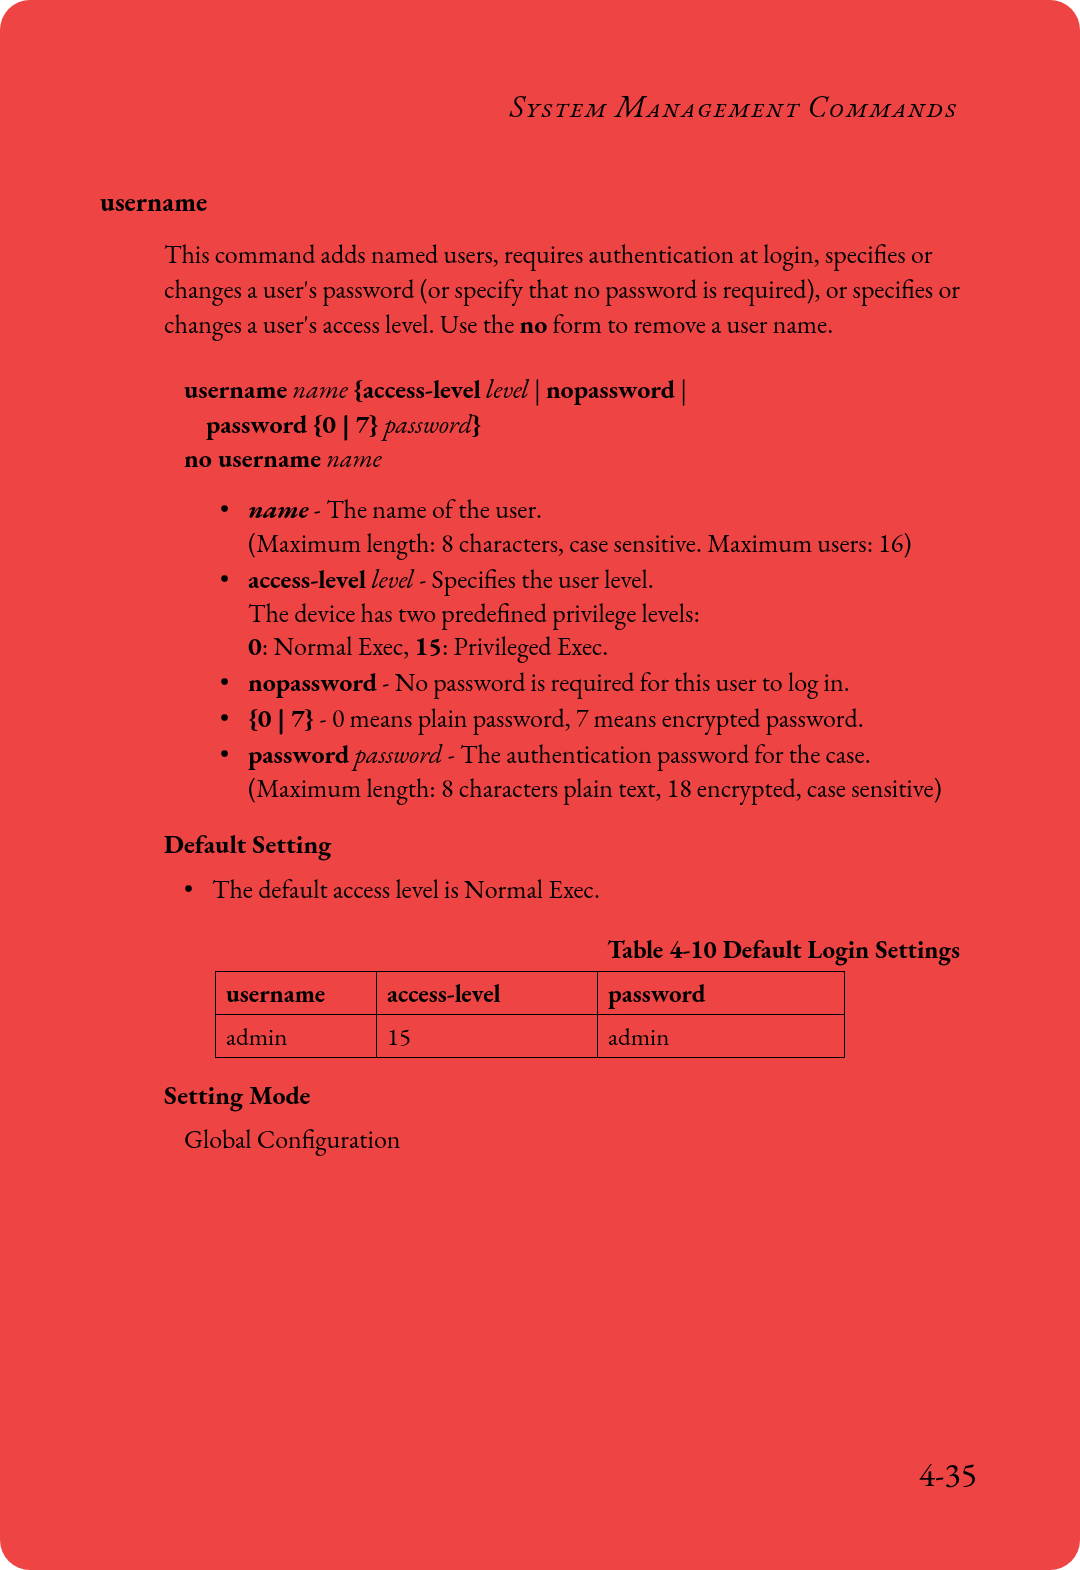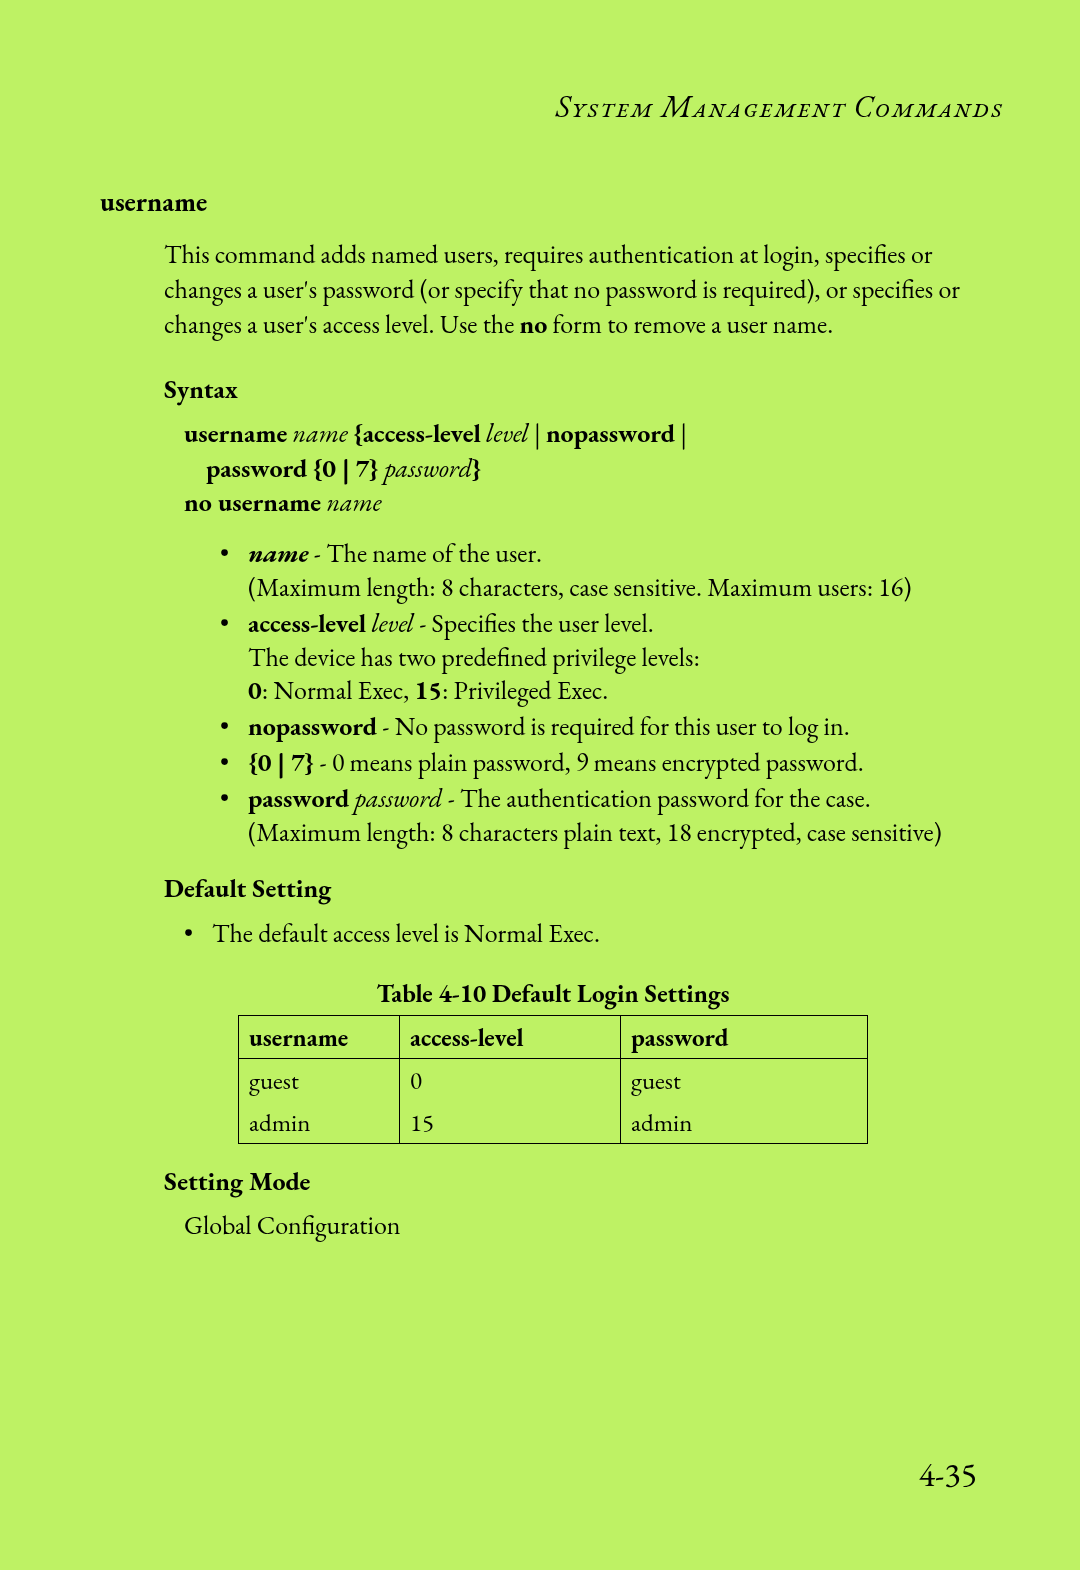--- a/index.html
+++ b/index.html
@@ -5,27 +5,28 @@
   @page { margin: 0; }
   html, body {
     margin: 0;
     padding: 0;
     background: #ffffff;
   }
   .page {
     width: 1080px;
     height: 1570px;
     position: relative;
-    background: #bef264;
+    background: #ef4444;
     font-family: Garamond, "EB Garamond", "Times New Roman", Times, serif;
     color: #000000;
     box-sizing: border-box;
     padding-top: 86px;
     padding-left: 100px;
-    padding-right: 74px;
+    padding-right: 120px;
+    border-radius: 30px;
   }
   .running-head {
     text-align: right;
     font-variant: small-caps;
     font-style: italic;
     font-size: 27px;
     letter-spacing: 1.5px;
     color: #000000;
     margin-bottom: 58px;
     padding-right: 2px;
@@ -93,21 +94,21 @@
     margin-top: 12px;
   }
   .simple-list > li::before {
     content: "•";
     position: absolute;
     left: 0;
     top: 0;
     font-size: 26px;
   }
   .table-caption {
-    text-align: center;
+    text-align: right;
     font-weight: bold;
     font-size: 25px;
     margin: 26px 0 6px 0;
   }
   table.login-table {
     border-collapse: collapse;
     margin: 0 auto 20px auto;
     font-size: 25px;
     width: 630px;
   }
@@ -142,21 +143,20 @@
 <div class="page">
 
   <div class="running-head"><span class="big">S</span>ystem <span class="big">M</span>anagement <span class="big">C</span>ommands</div>
 
   <div class="section-title">username</div>
 
   <div class="body-text indent-1">
     <span>This command adds named users, requires authentication at login, specifies or changes a user's password (or specify that no password is required), or specifies or changes a user's access level. Use the </span><span class="b">no</span><span> form to remove a user name.</span>
   </div>
 
-  <div class="sub-heading indent-1">Syntax</div>
 
   <div class="syntax-block">
     <div>
       <span class="b">username</span>
       <span> </span>
       <span class="i">name</span>
       <span> </span>
       <span class="b">{</span><span class="b">access-level</span>
       <span> </span>
       <span class="i">level</span>
@@ -187,21 +187,21 @@
       <span class="b">access-level</span>
       <span> </span>
       <span class="i">level</span><span> - </span><span>Specifies the user level.</span><br>
       <span>The device has two predefined privilege levels:</span><br>
       <span class="b">0</span><span>: Normal Exec, </span><span class="b">15</span><span>: Privileged Exec.</span>
     </li>
     <li>
       <span class="b">nopassword</span><span> - </span><span>No password is required for this user to log in.</span>
     </li>
     <li>
-      <span class="b">{0 | 7}</span><span> - </span><span>0 means plain password, 9 means encrypted password.</span>
+      <span class="b">{0 | 7}</span><span> - </span><span>0 means plain password, 7 means encrypted password.</span>
     </li>
     <li>
       <span class="b">password</span>
       <span> </span>
       <span class="i">password</span><span> - </span><span>The authentication password for the case.</span><br>
       <span>(Maximum length: 8 characters plain text, 18 encrypted, case sensitive)</span>
     </li>
   </ul>
 
   <div class="sub-heading indent-1">Default Setting</div>
@@ -213,25 +213,20 @@
   <div class="table-caption">Table 4-10  Default Login Settings</div>
 
   <table class="login-table">
     <tbody>
         <tr>
       <th style="width:140px">username</th>
       <th style="width:200px">access-level</th>
       <th>password</th>
     </tr>
     <tr>
-      <td class="no-bottom">guest</td>
-      <td class="no-bottom">0</td>
-      <td class="no-bottom">guest</td>
-    </tr>
-    <tr>
       <td class="no-top">admin</td>
       <td class="no-top">15</td>
       <td class="no-top">admin</td>
     </tr>
   </tbody>
     </table>
 
   <div class="sub-heading indent-1">Setting Mode</div>
   <div class="body-text" style="margin-left:84px">Global Configuration</div>
 

